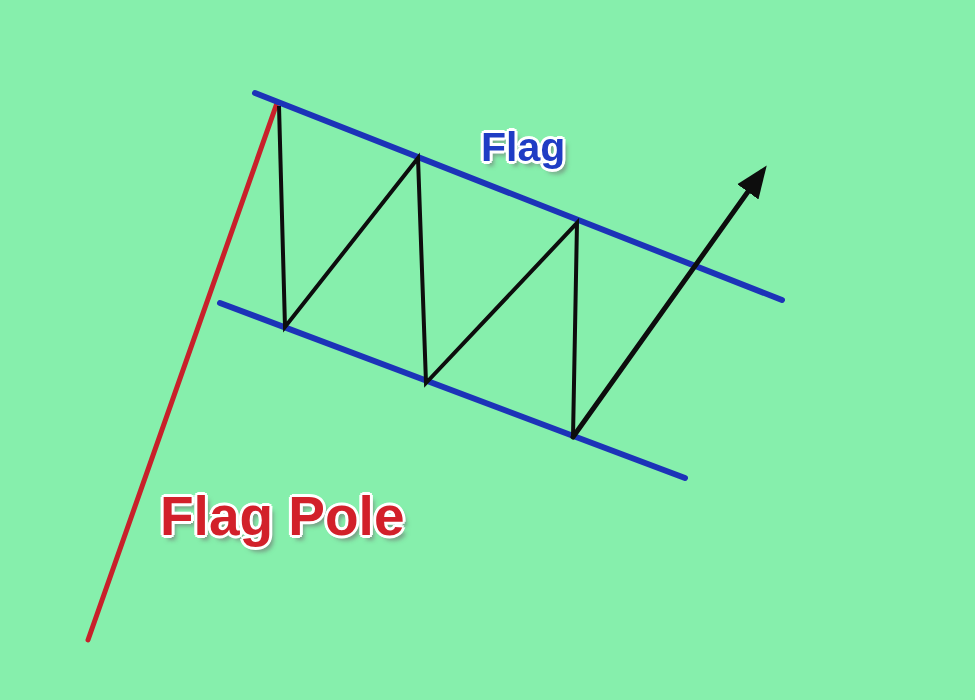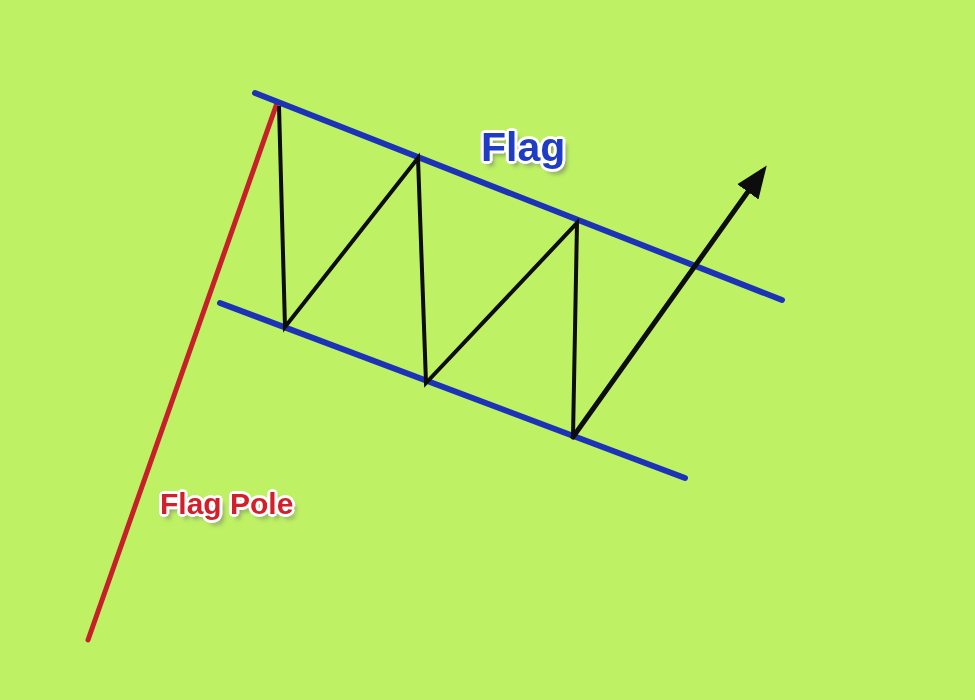--- a/index.html
+++ b/index.html
@@ -33,21 +33,21 @@
       -2px -2px 0 #ffffff,  2px -2px 0 #ffffff,
       -2px  2px 0 #ffffff,  2px  2px 0 #ffffff,
        0   -3px 0 #ffffff,  0    3px 0 #ffffff,
       -3px  0   0 #ffffff,  3px  0   0 #ffffff,
        4px  5px 4px rgba(110,110,110,0.65);
   }
 </style>
 </head>
 <body>
 
-<div class="canvas" style="background: #bef264;">
+<div class="canvas" style="background: #86efac;">
 
   <svg width="975" height="700" viewBox="0 0 975 700">
     <defs>
       <marker id="arrowhead" viewBox="0 0 10 10" refX="7.5" refY="5" markerWidth="6.5" markerHeight="6.5" orient="auto" markerUnits="strokeWidth">
         <polygon points="0,1 10,5 0,9" fill="#0d0d0d"></polygon>
       </marker>
     </defs>
 
     <line stroke-linecap="round" x1="88" y1="640" x2="277" y2="103" stroke="#c8202a" stroke-width="5"></line>
 
@@ -55,15 +55,15 @@
 
     <line stroke-linecap="round" x1="220" y1="303" x2="685" y2="478" stroke="#1c33b8" stroke-width="6"></line>
 
     <polyline fill="none" stroke-linejoin="miter" stroke-linecap="butt" points="279,106 285,327 418,158 426,383 577,223 573,437" stroke="#0d0d0d" stroke-width="4"></polyline>
 
     <line stroke-linecap="round" marker-end="url(#arrowhead)" x1="573" y1="437" x2="762" y2="172" stroke="#0d0d0d" stroke-width="5"></line>
   </svg>
 
   <div class="pattern-label" style="left: 481px; top: 127px; color: rgb(31, 60, 196); font-size: 41px;">Flag</div>
 
-  <div class="pattern-label" style="left: 160px; top: 489px; color: rgb(210, 32, 42); font-size: 30px;">Flag Pole</div>
+  <div class="pattern-label" style="left: 160px; top: 489px; color: rgb(210, 32, 42); font-size: 55px;">Flag Pole</div>
 
 </div>
 
 </body></html>

